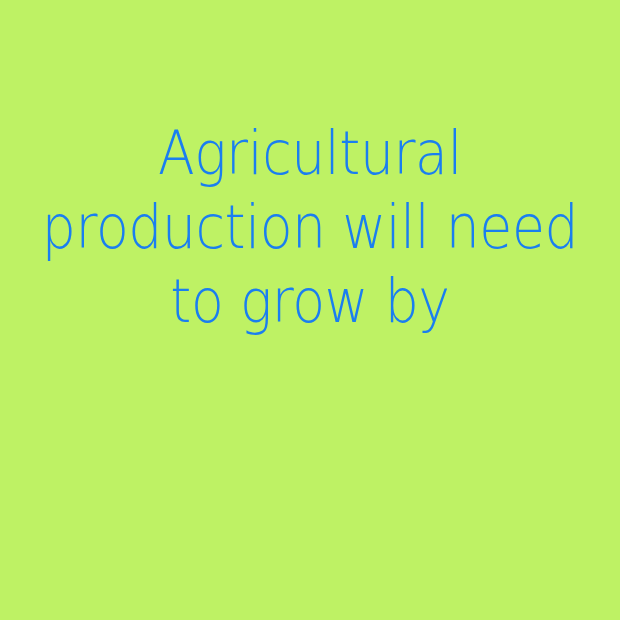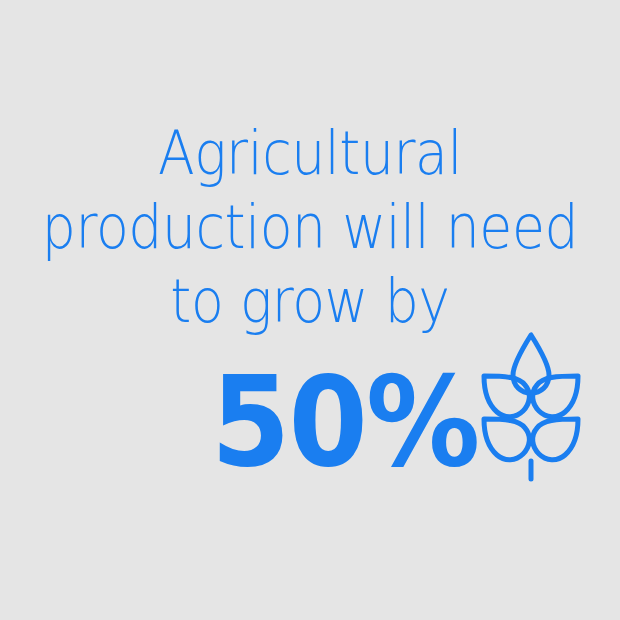--- a/index.html
+++ b/index.html
@@ -9,21 +9,21 @@
   body {
     width: 620px;
     height: 620px;
     overflow: hidden;
     font-family: "Liberation Sans", sans-serif;
   }
   .infographic {
     position: relative;
     width: 620px;
     height: 620px;
-    background: #e5e5e5;
+    background: #bef264;
     box-sizing: border-box;
   }
   .headline {
     position: absolute;
     left: 0;
     top: 116px;
     width: 620px;
     text-align: center;
     color: #1a7ef0;
     font-family: "DejaVu Sans", sans-serif;
@@ -78,36 +78,14 @@
 <body>
 
 <div class="infographic">
 
   <div class="headline">
     <span class="headline-line">Agricultural</span>
     <span class="headline-line">production will need</span>
     <span class="headline-line">to grow by</span>
   </div>
 
-  <div class="stat-row">
-
-    <div class="stat-value">50%</div>
-
-    <div class="wheat-icon">
-      <svg viewBox="0 0 100 156" xmlns="http://www.w3.org/2000/svg" fill="none" stroke="#1a7ef0" stroke-width="5" stroke-linecap="round" stroke-linejoin="round">
-
-        <path d="M50 7 C 38 26, 32 38, 32 47 C 32 58, 40 65, 50 65 C 60 65, 68 58, 68 47 C 68 38, 62 26, 50 7 Z"></path>
-
-        <path d="M3 48 C 25 48, 38 49, 44 57 C 51 65, 49 76, 42 83 C 35 90, 24 91, 16 84 C 8 77, 3 66, 3 48 Z"></path>
-
-        <path d="M97 48 C 75 48, 62 49, 56 57 C 49 65, 51 76, 58 83 C 65 90, 76 91, 84 84 C 92 77, 97 66, 97 48 Z"></path>
-
-        <path d="M3 91 C 25 91, 38 92, 44 100 C 51 108, 49 119, 42 126 C 35 133, 24 134, 16 127 C 8 120, 3 109, 3 91 Z"></path>
-
-        <path d="M97 91 C 75 91, 62 92, 56 100 C 49 108, 51 119, 58 126 C 65 133, 76 134, 84 127 C 92 120, 97 109, 97 91 Z"></path>
-
-        <path d="M50 133 L 50 151"></path>
-      </svg>
-    </div>
-
-  </div>
 
 </div>
 
 </body></html>

